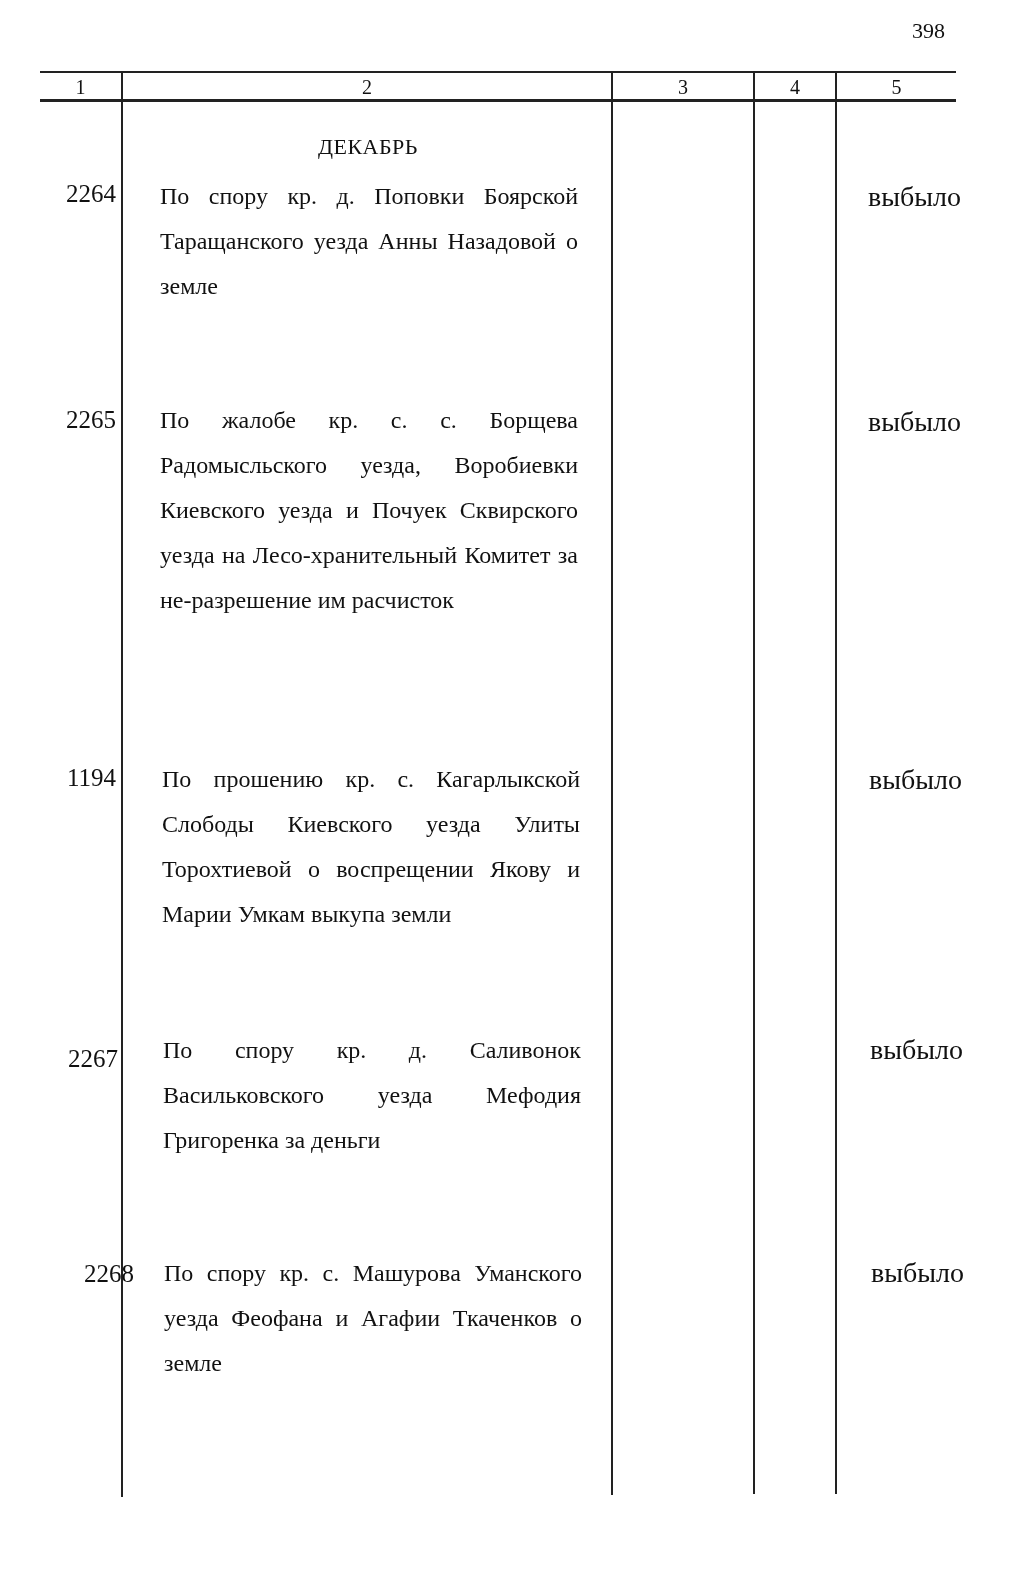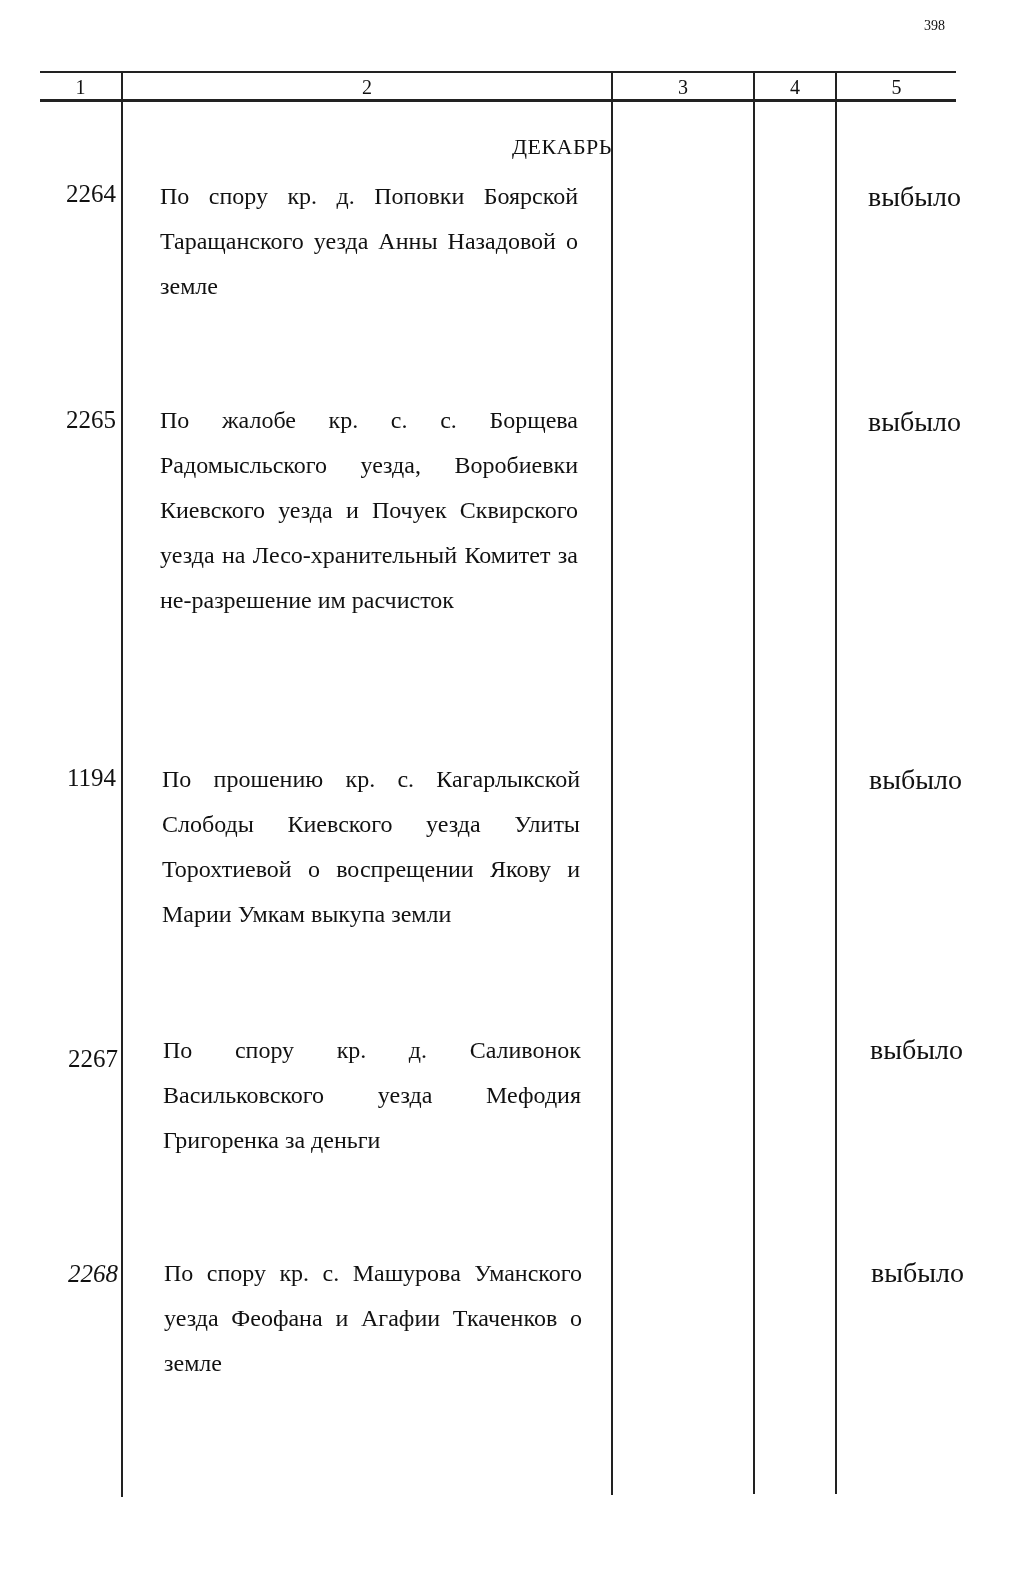--- a/index.html
+++ b/index.html
@@ -2,29 +2,29 @@
 <html><head>
 <meta charset="utf-8">
 <style>
   html, body { margin: 0; padding: 0; background: #ffffff; }
   body {
     width: 1024px; height: 1574px; position: relative; overflow: hidden;
     font-family: "Liberation Serif", "DejaVu Serif", serif; color: #111;
   }
   .page-number {
     position: absolute; top: 18px; left: 895px; width: 50px; text-align: right;
-    font-size: 14px;
+    font-size: 22px;
   }
   .hline { position: absolute; background: #222; height: 2px; }
   .vline { position: absolute; background: #222; width: 2px; }
   .col-head {
     position: absolute; top: 74px; height: 26px; font-size: 20px; text-align: center; line-height: 26px;
   }
   .month {
-    position: absolute; top: 134px; left: 124px; width: 488px; text-align: right;
+    position: absolute; top: 134px; left: 124px; width: 488px; text-align: center;
     font-size: 22px; letter-spacing: 0.5px;
   }
   .entry-no {
     position: absolute; left: 40px; width: 76px; text-align: right; font-size: 25px;
   }
   .entry-text {
     position: absolute; left: 160px; width: 418px; font-size: 24px; line-height: 45px;
     text-align: justify; text-align-last: left;
   }
   .entry-status {
@@ -70,16 +70,16 @@
   <div class="entry-status" style="top:764px;left:869px;">выбыло</div>
 </div>
 
 <div>
   <div class="entry-no" style="top:1036px;left:42px;margin-top:9px;">2267</div>
   <div class="entry-text" style="top:1028px;left:163px;">По спору кр. д. Саливонок Васильковского уезда Мефодия Григоренка за деньги</div>
   <div class="entry-status" style="top:1034px;left:870px;">выбыло</div>
 </div>
 
 <div>
-  <div class="entry-no" style="top:1260px;left:42px;font-style:italic;">2268</div>
+  <div class="entry-no" style="top:1260px;left:58px;">2268</div>
   <div class="entry-text" style="top:1251px;left:164px;">По спору кр. с. Машурова Уманского уезда Феофана и Агафии Ткаченков о земле</div>
   <div class="entry-status" style="top:1257px;left:871px;">выбыло</div>
 </div>
 
 </body></html>

